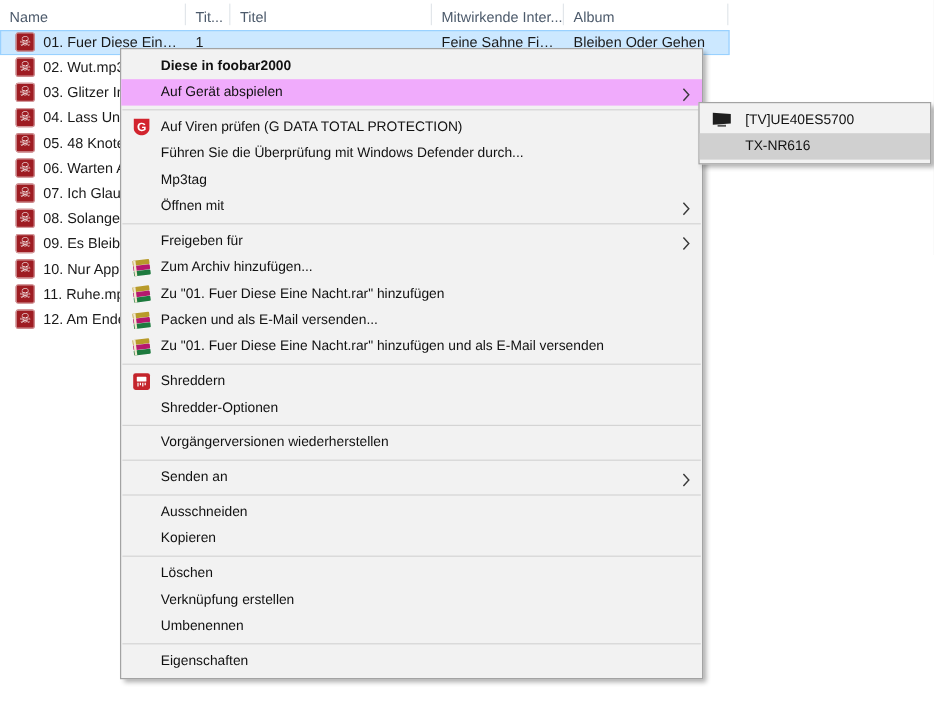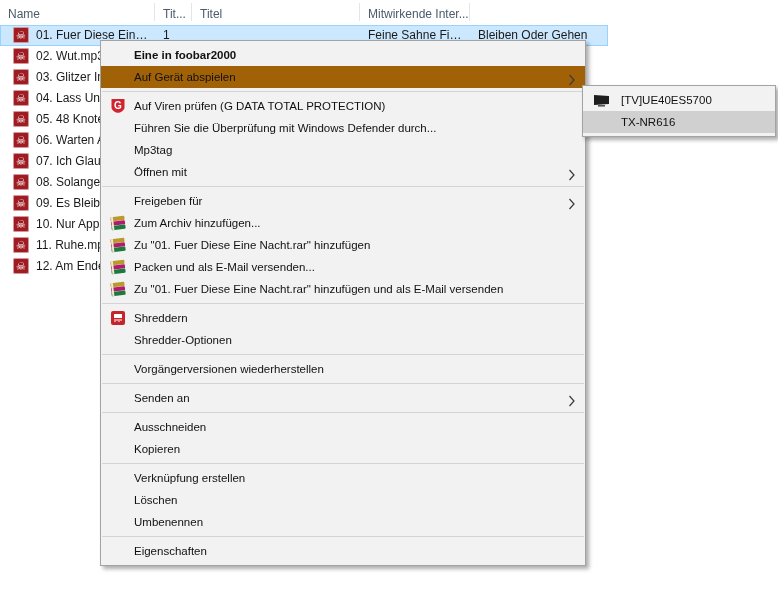--- a/index.html
+++ b/index.html
@@ -30,41 +30,42 @@
   .cell.title{left:200px;width:158px;margin-top:20px;}
   .cell.artist{left:368px;width:96px;}
   .cell.album{left:478px;width:126px;}
   
   .cmenu{position:absolute;left:100px;top:40px;width:486px;box-sizing:border-box;
          background:#f2f2f2;border:1px solid #a3a3a3;padding:3px 0;
          box-shadow:3px 3px 4px rgba(0,0,0,.32);z-index:10;font-size:11.5px;}
   .mi{position:relative;height:22px;line-height:22px;padding-left:33px;
       white-space:nowrap;overflow:hidden;color:#111;}
   .mi.bold{font-weight:bold;}
-  .mi.hl{background:#a16207;}
+  .mi.hl{background:#f0abfc;}
   .mic{position:absolute;left:9px;top:3px;width:16px;height:16px;}
   .marrow{position:absolute;right:9px;top:5px;}
   .msep{border-top:1px solid #d4d4d4;margin:3px 1px;height:0;}
   
   .smenu{position:absolute;left:582px;top:85px;width:194px;box-sizing:border-box;
          background:#f2f2f2;border:1px solid #a3a3a3;padding:3px 0;
          box-shadow:3px 3px 4px rgba(0,0,0,.32);z-index:20;font-size:11.5px;}
   .smi{position:relative;height:22px;line-height:22px;padding-left:38px;
        white-space:nowrap;overflow:hidden;color:#111;}
   .smi.hl{background:#d0d0d0;}
   .smic{position:absolute;left:10px;top:4px;width:18px;height:14px;}
 </style>
 </head>
 <body>
 
 <div class="list-header">
   <div class="hcol c0">Name</div>
   <div class="hcol c1">Tit...</div>
   <div class="hcol c2">Titel</div>
   <div class="hcol c3">Mitwirkende Inter...</div>
+  <div class="hcol c4">Album</div>
 </div>
 
 <div class="rows">
   <div class="frow selected" style="top:0px">
     <span class="ficon">☠</span>
     <span class="cell name">01. Fuer Diese Eine Nacht.mp3</span>
     <span class="cell track">1</span>
     <span class="cell title">Fuer Diese Eine Nacht</span>
     <span class="cell artist">Feine Sahne Fischfilet</span>
     <span class="cell album">Bleiben Oder Gehen</span>
@@ -109,21 +110,21 @@
       <span class="ficon">☠</span>
       <span class="cell name">11. Ruhe.mp3</span>
     </div>
   <div class="frow" style="top:231px">
       <span class="ficon">☠</span>
       <span class="cell name">12. Am Ende.</span>
     </div>
 </div>
 
 <div class="cmenu">
-  <div class="mi bold">Eine in foobar2000</div>
+  <div class="mi bold">Diese in foobar2000</div>
   <div class="mi hl">
     <span>Auf Gerät abspielen</span>
     <span class="marrow"><svg width="8" height="12" viewBox="0 0 8 12">
           <path d="M1.5 1 L6 6 L1.5 11" stroke="#3a3a3a" stroke-width="1.2" fill="none"></path>
         </svg></span>
   </div>
   <div class="msep"></div>
   <div class="mi">
     <span class="mic"><svg width="16" height="16" viewBox="0 0 16 16">
           <path d="M1.5 1h13v8.2c0 3.4-4.4 5.6-6.5 5.6S1.5 12.6 1.5 9.2z" fill="#d2242e"></path>
@@ -211,22 +212,22 @@
   <div class="mi">
     <span>Senden an</span>
     <span class="marrow"><svg width="8" height="12" viewBox="0 0 8 12">
           <path d="M1.5 1 L6 6 L1.5 11" stroke="#3a3a3a" stroke-width="1.2" fill="none"></path>
         </svg></span>
   </div>
   <div class="msep"></div>
   <div class="mi">Ausschneiden</div>
   <div class="mi">Kopieren</div>
   <div class="msep"></div>
+  <div class="mi">Löschen</div>
   <div class="mi">Verknüpfung erstellen</div>
-  <div class="mi">Löschen</div>
   <div class="mi">Umbenennen</div>
   <div class="msep"></div>
   <div class="mi">Eigenschaften</div>
 </div>
 
 <div class="smenu">
   <div class="smi">
     <span class="smic"><svg width="18" height="14" viewBox="0 0 18 14">
           <path d="M1 1 L16 2 L16 10 L1 11 Z" fill="#1e1e1e"></path>
           <rect x="5" y="11" width="7" height="1.6" fill="#555"></rect>

